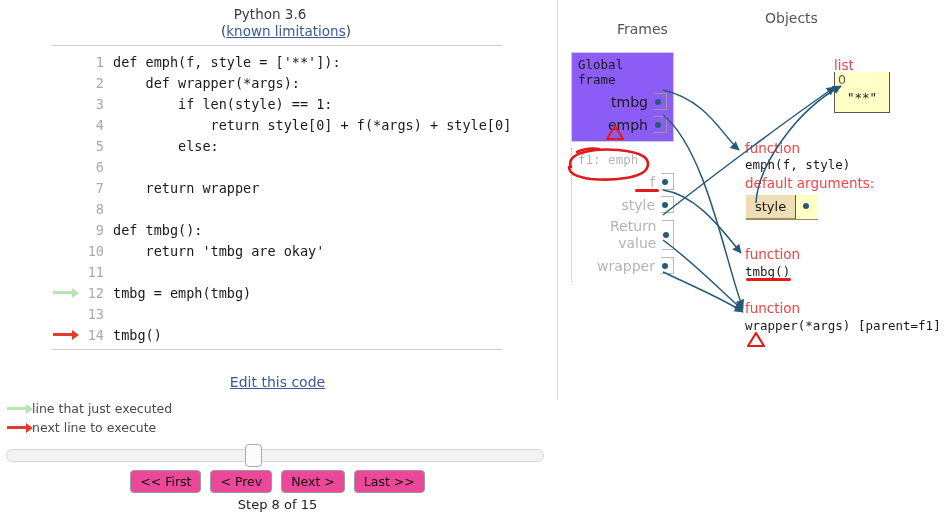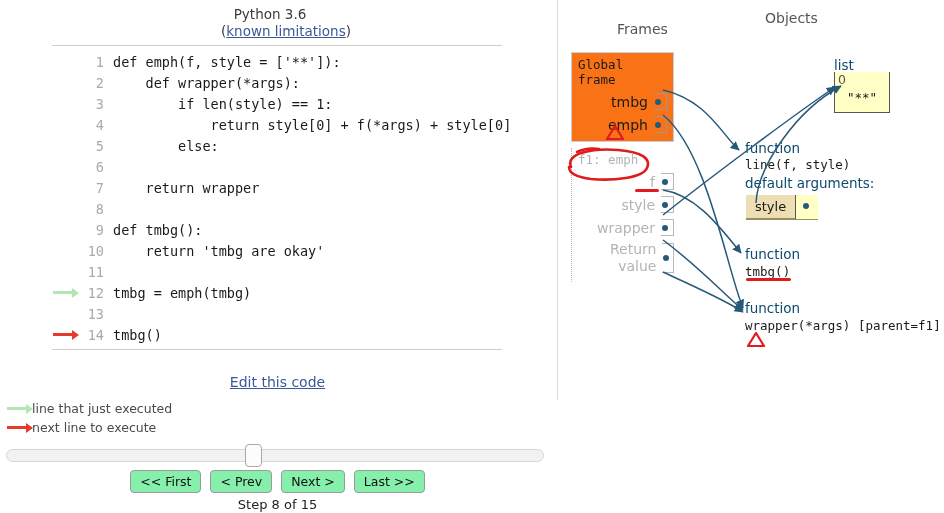--- a/index.html
+++ b/index.html
@@ -79,40 +79,40 @@
     background:#fcfcfc;border:1px solid #a9a9a9;border-radius:4px;
     box-sizing:border-box;
   }
   #nav-buttons{
     position:absolute;left:0;top:470px;width:555px;
     display:flex;justify-content:center;gap:9px;
   }
   .navbtn{
     font-family:"DejaVu Sans","Liberation Sans",sans-serif;
     font-size:12.5px;color:#111;
-    background:#86efac;
+    background:#ec4899;
     border:1px solid #9b9b9b;border-radius:4px;
     padding:3px 9px;cursor:pointer;line-height:15px;
   }
   #step-label{
     position:absolute;left:0;top:497px;width:555px;text-align:center;
     font-size:13px;color:#222;
   }
 
   
   #right-panel{position:absolute;left:557px;top:0;width:387px;height:513px;}
   .col-head{
     position:absolute;font-size:14px;color:#555;
   }
   #head-frames{left:60px;top:21px;}
   #head-objects{left:172px;top:10px;margin-left:36px;}
 
   #global-frame{
     position:absolute;left:14px;top:52px;width:103px;
-    background:#f97316;border:1px solid #c6cddb;
+    background:#8b5cf6;border:1px solid #c6cddb;
     box-sizing:border-box;padding:4px 6px 5px 6px;
   }
   .frame-title{
     font-family:"DejaVu Sans Mono","Liberation Mono",monospace;
     font-size:12.5px;color:#1a1a1a;margin-bottom:3px;
   }
   .var-row{
     display:flex;align-items:center;justify-content:flex-end;
     height:23px;position:relative;
   }
@@ -137,21 +137,21 @@
   #f1-frame .frame-title{color:#b4b4b4;}
   #f1-frame .var-name{color:#b4b4b4;}
   #f1-frame .var-slot{border-color:#b9b9b9;}
   .var-row.tall{height:38px;}
   .var-name-2l{
     font-size:14px;color:#b4b4b4;text-align:right;line-height:17px;
     padding-right:6px;
   }
 
   .obj-label{
-    position:absolute;font-size:13.5px;color:#0c4a6e;
+    position:absolute;font-size:13.5px;color:#ef4444;
     font-family:"DejaVu Sans","Liberation Sans",sans-serif;
   }
   .obj-mono{
     position:absolute;
     font-family:"DejaVu Sans Mono","Liberation Mono",monospace;
     font-size:12.5px;color:#1a1a1a;white-space:nowrap;
   }
 
   #list-label{left:277px;top:57px;}
   #list-box{
@@ -353,42 +353,42 @@
       <span class="var-slot">
         <span class="var-dot"></span>
       </span>
     </div>
     <div class="var-row">
       <span class="var-name">style</span>
       <span class="var-slot">
         <span class="var-dot"></span>
       </span>
     </div>
+    <div class="var-row tall">
+      <span class="var-name-2l">Return value</span>
+      <span class="var-slot" style="height:30px;">
+        <span class="var-dot" style="top:11px;"></span>
+      </span>
+    </div>
     <div class="var-row">
       <span class="var-name">wrapper</span>
       <span class="var-slot">
         <span class="var-dot"></span>
       </span>
     </div>
-    <div class="var-row tall">
-      <span class="var-name-2l">Return value</span>
-      <span class="var-slot" style="height:30px;">
-        <span class="var-dot" style="top:11px;"></span>
-      </span>
-    </div>
   </div>
 
   <div class="obj-label" id="list-label">list</div>
   <div id="list-box">
     <span class="idx">0</span>
     <span class="val">"**"</span>
   </div>
 
   <div class="obj-label" id="fn1-kind">function</div>
-  <div class="obj-mono" id="fn1-sig">line(f, style)</div>
+  <div class="obj-mono" id="fn1-sig">emph(f, style)</div>
   <div class="obj-label" id="fn1-defargs">default arguments:</div>
   <div id="defarg-table">
     <div id="defarg-key">style</div>
     <div id="defarg-val">
       <span class="var-dot"></span>
     </div>
   </div>
 
   <div class="obj-label" id="fn2-kind">function</div>
   <div class="obj-mono" id="fn2-sig">tmbg()</div>

